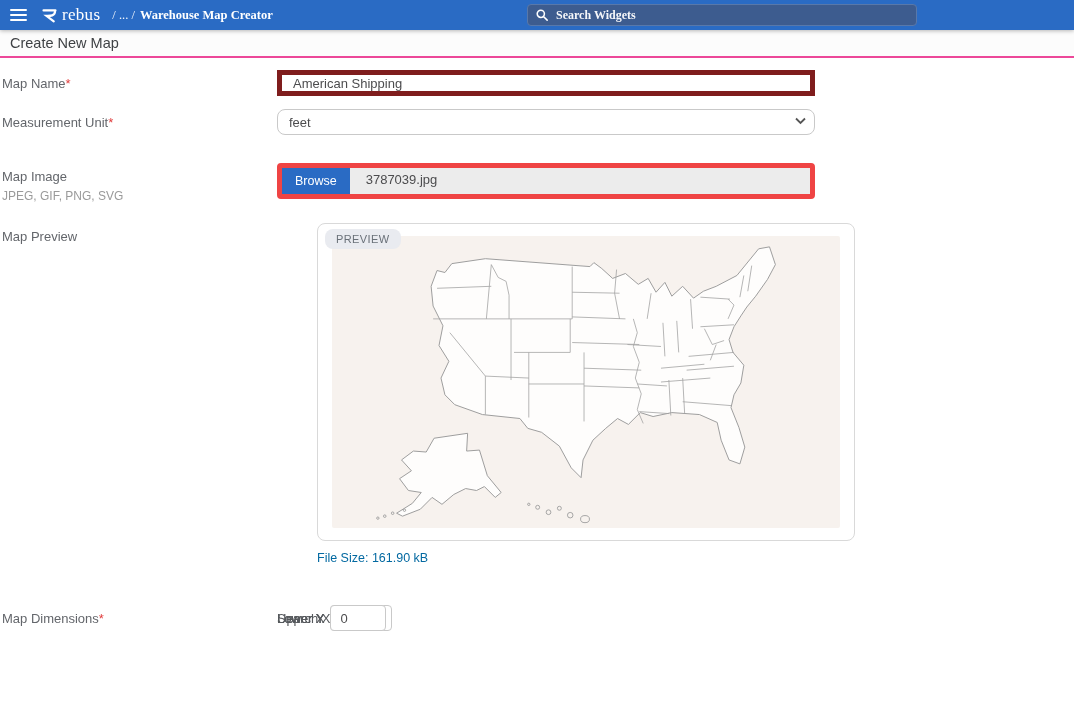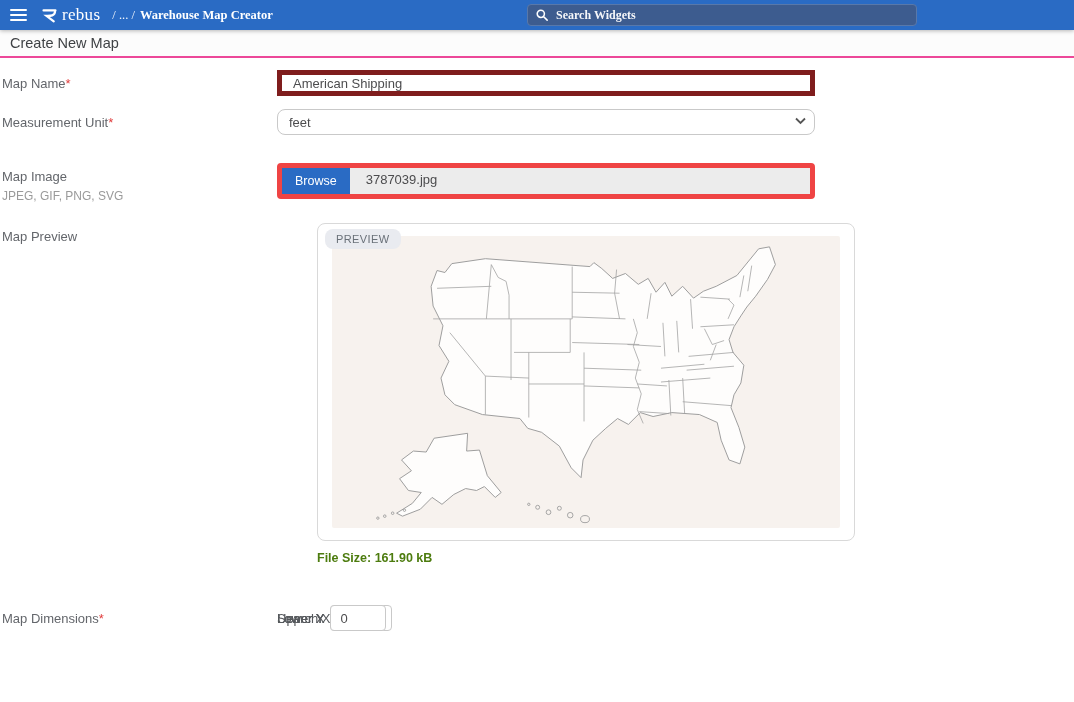--- a/index.html
+++ b/index.html
@@ -86,21 +86,21 @@
     border:1px solid #d9d9d9; border-radius:8px; background:#fff;
     padding:12px 14px;
   }
   .preview-badge {
     position:absolute; top:5px; left:7px; z-index:2;
     background:#e9ebf0; color:#697078; font-size:11px;
     padding:4px 11px; border-radius:8px; letter-spacing:.4px;
   }
   .preview-img { width:508px; height:292px; background:#f7f2ee; border-radius:2px; display:block; }
 
-  .file-size { font-size:12.5px; color:#4d7c0f; margin-top:10px;font-weight:bold; }
+  .file-size { font-size:12.5px; color:#0369a1; margin-top:10px; }
 
   .dims-block { position:relative; width:538px; height:112px; }
   .dim { position:absolute; display:flex; align-items:center; gap:6px; font-size:13px; color:#55585c; }
   .dim input {
     width:56px; height:26px; border:1px solid #c9c9c9; border-radius:4px;
     padding:0 9px; font-size:13px; color:#4c4c4e; font-family:inherit; outline:none;
   }
   .dim-uy { top:0;  left:140; }
   .dim-lx { top:39; left:1;   }
   .dim-ux { top:39; left:286; }

